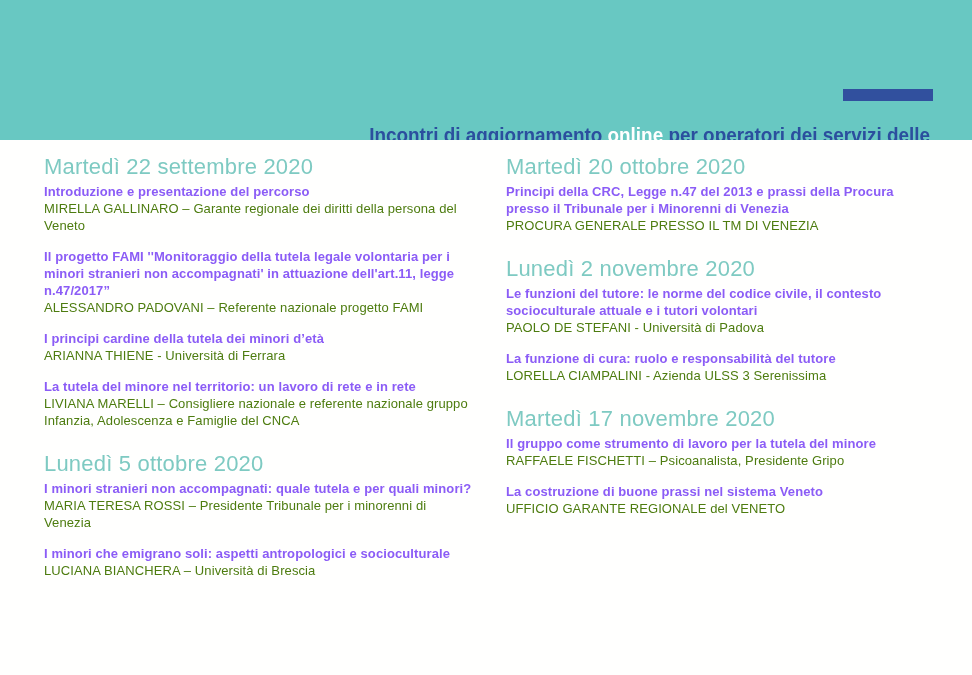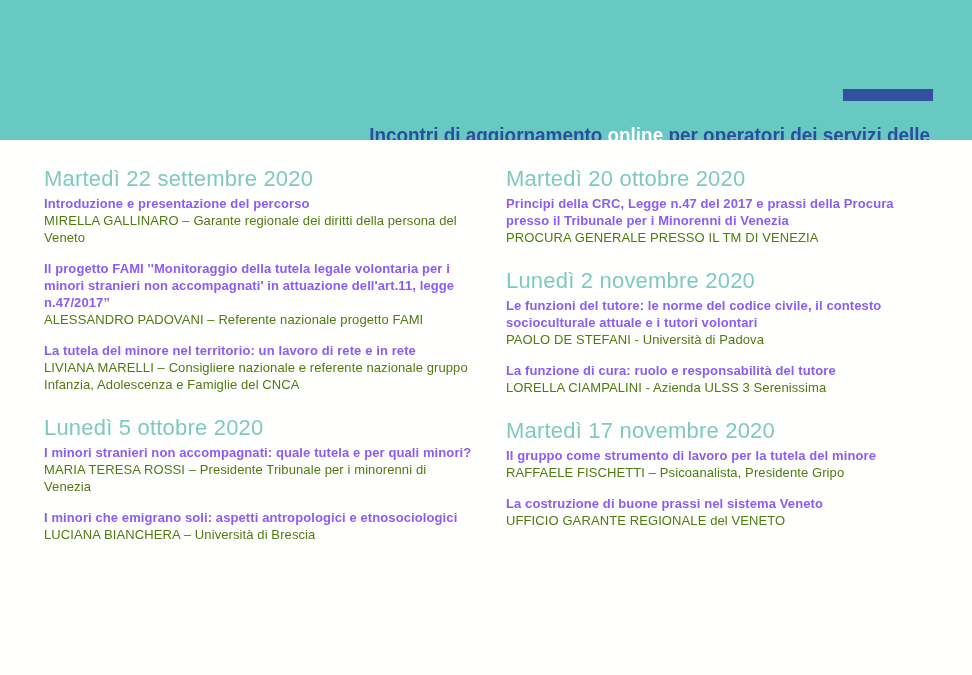--- a/index.html
+++ b/index.html
@@ -71,21 +71,20 @@
     color: #ffffff;
   }
 
   
   .content {
     position: relative;
     width: 972px;
     height: 487px;
     box-sizing: border-box;
     padding: 16px 0 0 0;
-    margin-top: 12px;
   }
   .col {
     position: absolute;
     top: 14px;
   }
   .col-left  { left: 44px;  width: 432px; }
   .col-right { left: 506px; width: 430px; }
 
   .day { margin-bottom: 14px; }
   .day:last-child { margin-bottom: 0; }
@@ -144,41 +143,45 @@
         <h2 class="day-heading">Martedì 22 settembre 2020</h2>
         <div class="session">
           <p class="session-title">Introduzione e presentazione del percorso</p>
           <p class="session-speaker">MIRELLA GALLINARO – Garante regionale dei diritti della persona del Veneto</p>
         </div>
         <div class="session">
           <p class="session-title">Il progetto FAMI ''Monitoraggio della tutela legale volontaria per i minori stranieri non accompagnati' in attuazione dell'art.11, legge n.47/2017”</p>
           <p class="session-speaker">ALESSANDRO PADOVANI – Referente nazionale progetto FAMI</p>
         </div>
         <div class="session">
+          <p class="session-title">I principi cardine della tutela dei minori d’età</p>
+          <p class="session-speaker">ARIANNA THIENE - Università di Ferrara</p>
+        </div>
+        <div class="session">
           <p class="session-title">La tutela del minore nel territorio: un lavoro di rete e in rete</p>
           <p class="session-speaker">LIVIANA MARELLI – Consigliere nazionale e referente nazionale gruppo Infanzia, Adolescenza e Famiglie del CNCA</p>
         </div>
       </div>
       <div class="day day-gap-lg">
         <h2 class="day-heading">Lunedì 5 ottobre 2020</h2>
         <div class="session">
           <p class="session-title">I minori stranieri non accompagnati: quale tutela e per quali minori?</p>
           <p class="session-speaker">MARIA TERESA ROSSI – Presidente Tribunale per i minorenni di Venezia</p>
         </div>
         <div class="session">
-          <p class="session-title">I minori che emigrano soli: aspetti antropologici e etnosociologici</p>
+          <p class="session-title">I minori che emigrano soli: aspetti antropologici e socioculturale</p>
           <p class="session-speaker">LUCIANA BIANCHERA – Università di Brescia</p>
         </div>
       </div>
     </div>
   <div class="col col-right" id="col-right">
       <div class="day">
         <h2 class="day-heading">Martedì 20 ottobre 2020</h2>
         <div class="session">
-          <p class="session-title">Principi della CRC, Legge n.47 del 2017 e prassi della Procura presso il Tribunale per i Minorenni di Venezia</p>
+          <p class="session-title">Principi della CRC, Legge n.47 del 2013 e prassi della Procura presso il Tribunale per i Minorenni di Venezia</p>
           <p class="session-speaker">PROCURA GENERALE PRESSO IL TM DI VENEZIA</p>
         </div>
       </div>
       <div class="day day-gap-lg">
         <h2 class="day-heading">Lunedì 2 novembre 2020</h2>
         <div class="session">
           <p class="session-title">Le funzioni del tutore: le norme del codice civile, il contesto socioculturale attuale e i tutori volontari</p>
           <p class="session-speaker">PAOLO DE STEFANI - Università di Padova</p>
         </div>
         <div class="session">

